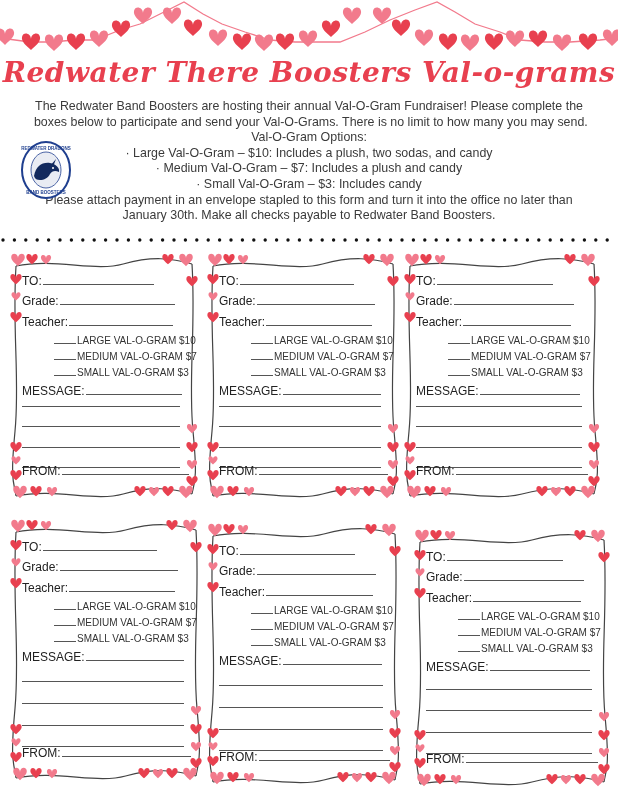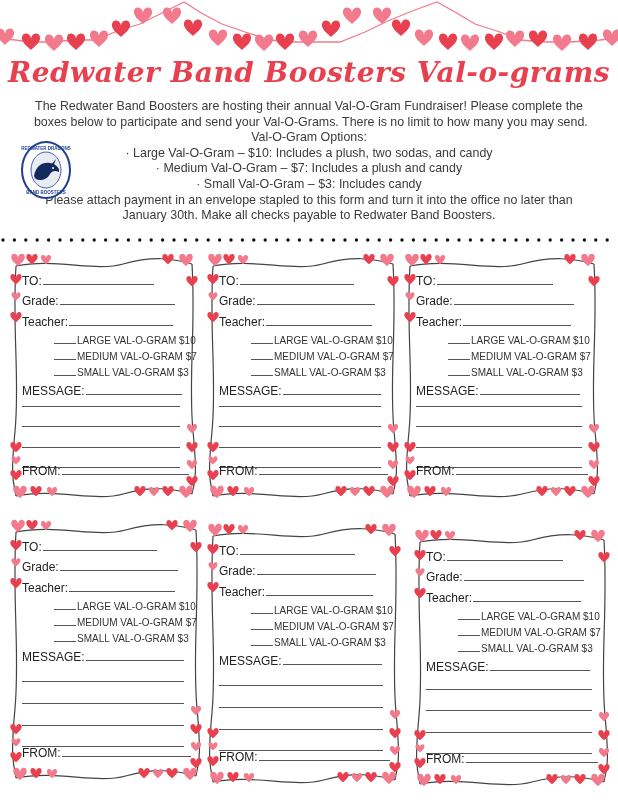--- a/index.html
+++ b/index.html
@@ -51,21 +51,21 @@
     <use href="#hrt" x="470" y="36" fill="#f27a8c"></use>
     <use href="#hrt" x="494" y="35" fill="#e8404f"></use>
     <use href="#hrt" x="515" y="32" fill="#f27a8c"></use>
     <use href="#hrt" x="538" y="32" fill="#e8404f"></use>
     <use href="#hrt" x="562" y="36" fill="#f27a8c"></use>
     <use href="#hrt" x="588" y="35" fill="#e8404f"></use>
     <use href="#hrt" x="612" y="31" fill="#f27a8c"></use>
   </g>
 </svg>
 
-<div class="title">Redwater Band Boosters Val-o-grams</div>
+<div class="title">Redwater There Boosters Val-o-grams</div>
 
 <div class="intro">
   <div>The Redwater Band Boosters are hosting their annual Val-O-Gram Fundraiser! Please complete the</div>
   <div>boxes below to participate and send your Val-O-Grams. There is no limit to how many you may send.</div>
   <div>Val-O-Gram Options:</div>
   <div>· Large Val-O-Gram – $10: Includes a plush, two sodas, and candy</div>
   <div>· Medium Val-O-Gram – $7: Includes a plush and candy</div>
   <div>· Small Val-O-Gram – $3: Includes candy</div>
   <div>Please attach payment in an envelope stapled to this form and turn it into the office no later than</div>
   <div>January 30th. Make all checks payable to Redwater Band Boosters.</div>

